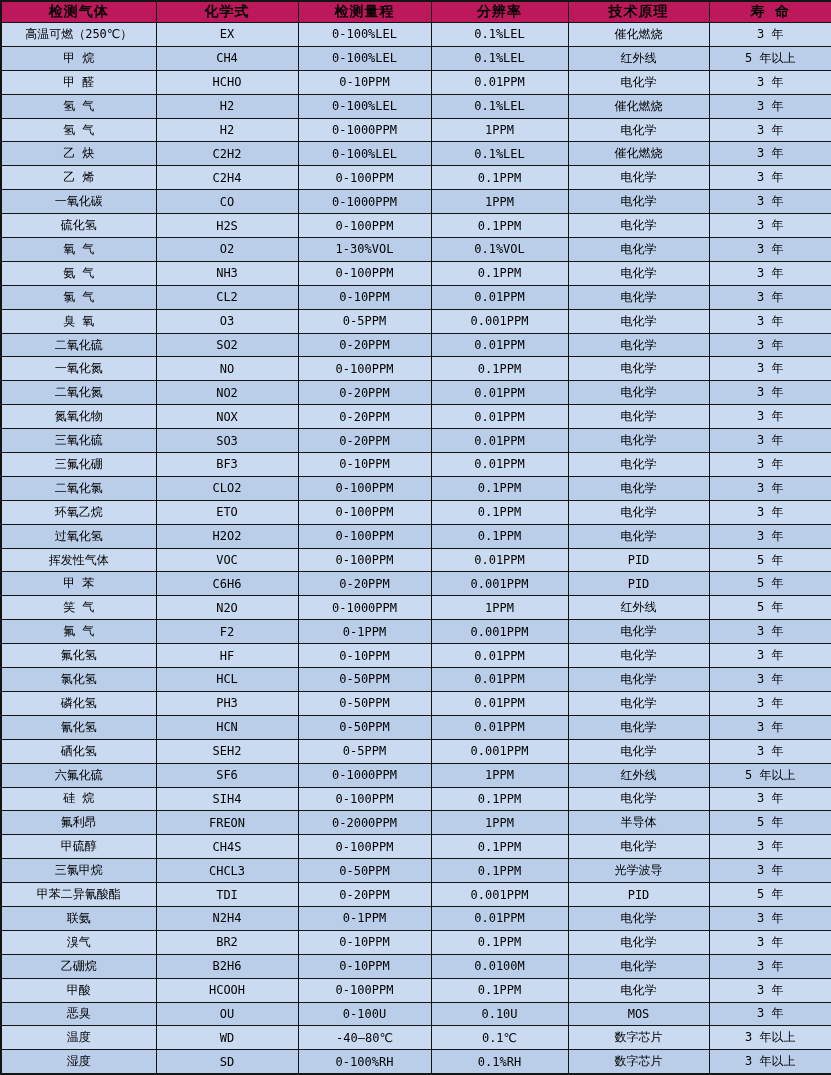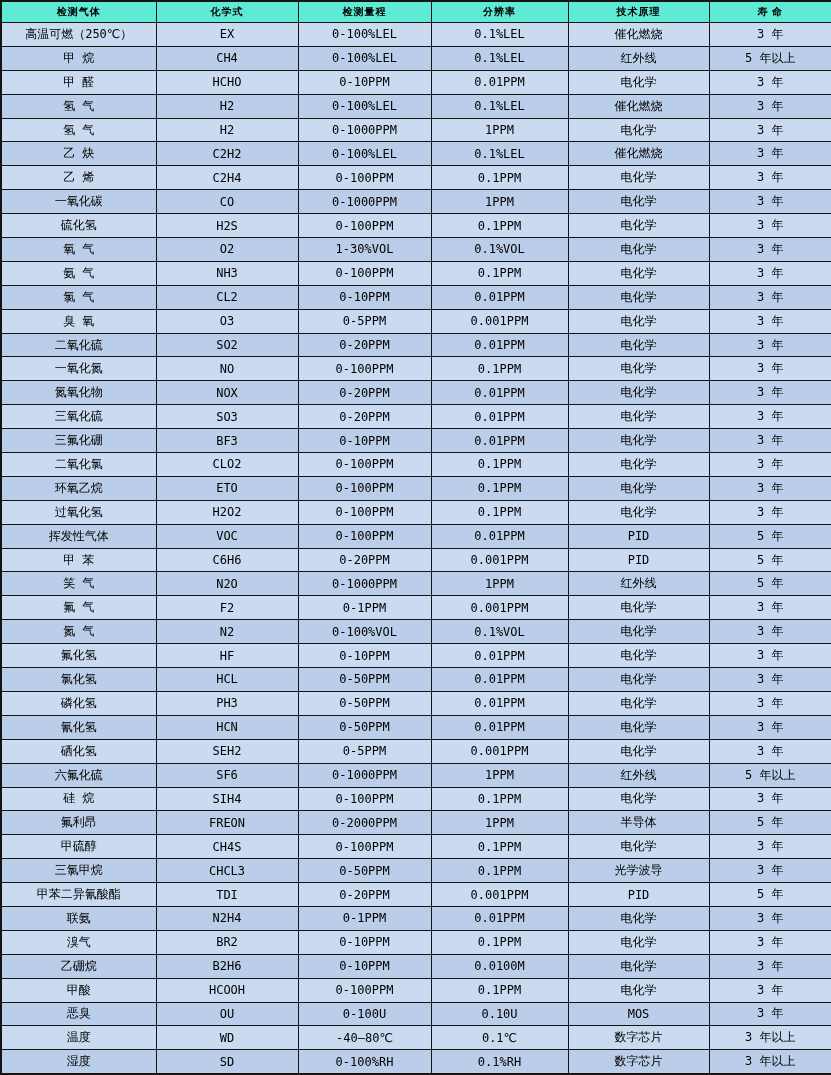--- a/index.html
+++ b/index.html
@@ -26,24 +26,24 @@
     padding: 0 2px;
     height: 21.5px;
     text-align: center;
     vertical-align: middle;
     white-space: nowrap;
     overflow: hidden;
     color: #000000;
     box-sizing: border-box;
   }
   table.gas-table th {
-    background: #5eead4;
-    font-size: 10px;
+    background: #be185d;
+    font-size: 14px;
     font-weight: bold;
-    font-family: Liberation Serif, serif;
+    font-family: Liberation Mono, monospace;
     letter-spacing: 1px;
   }
   table.gas-table td {
     background: #c9daf1;
     font-size: 12px;
     font-family: "DejaVu Sans Mono", "DejaVu Sans", sans-serif;
   }
   table.gas-table tbody tr:nth-child(even) td {
     background: #bacee9;
   }
@@ -192,20 +192,28 @@
         </tr>
         <tr>
           <td>一氧化氮</td>
           <td>NO</td>
           <td>0-100PPM</td>
           <td>0.1PPM</td>
           <td>电化学</td>
           <td>3 年</td>
         </tr>
         <tr>
+          <td>二氧化氮</td>
+          <td>NO2</td>
+          <td>0-20PPM</td>
+          <td>0.01PPM</td>
+          <td>电化学</td>
+          <td>3 年</td>
+        </tr>
+        <tr>
           <td>氮氧化物</td>
           <td>NOX</td>
           <td>0-20PPM</td>
           <td>0.01PPM</td>
           <td>电化学</td>
           <td>3 年</td>
         </tr>
         <tr>
           <td>三氧化硫</td>
           <td>SO3</td>
@@ -272,28 +280,20 @@
         </tr>
         <tr>
           <td>氟 气</td>
           <td>F2</td>
           <td>0-1PPM</td>
           <td>0.001PPM</td>
           <td>电化学</td>
           <td>3 年</td>
         </tr>
         <tr>
-          <td>氮 气</td>
-          <td>N2</td>
-          <td>0-100%VOL</td>
-          <td>0.1%VOL</td>
-          <td>电化学</td>
-          <td>3 年</td>
-        </tr>
-        <tr>
           <td>氟化氢</td>
           <td>HF</td>
           <td>0-10PPM</td>
           <td>0.01PPM</td>
           <td>电化学</td>
           <td>3 年</td>
         </tr>
         <tr>
           <td>氯化氢</td>
           <td>HCL</td>

